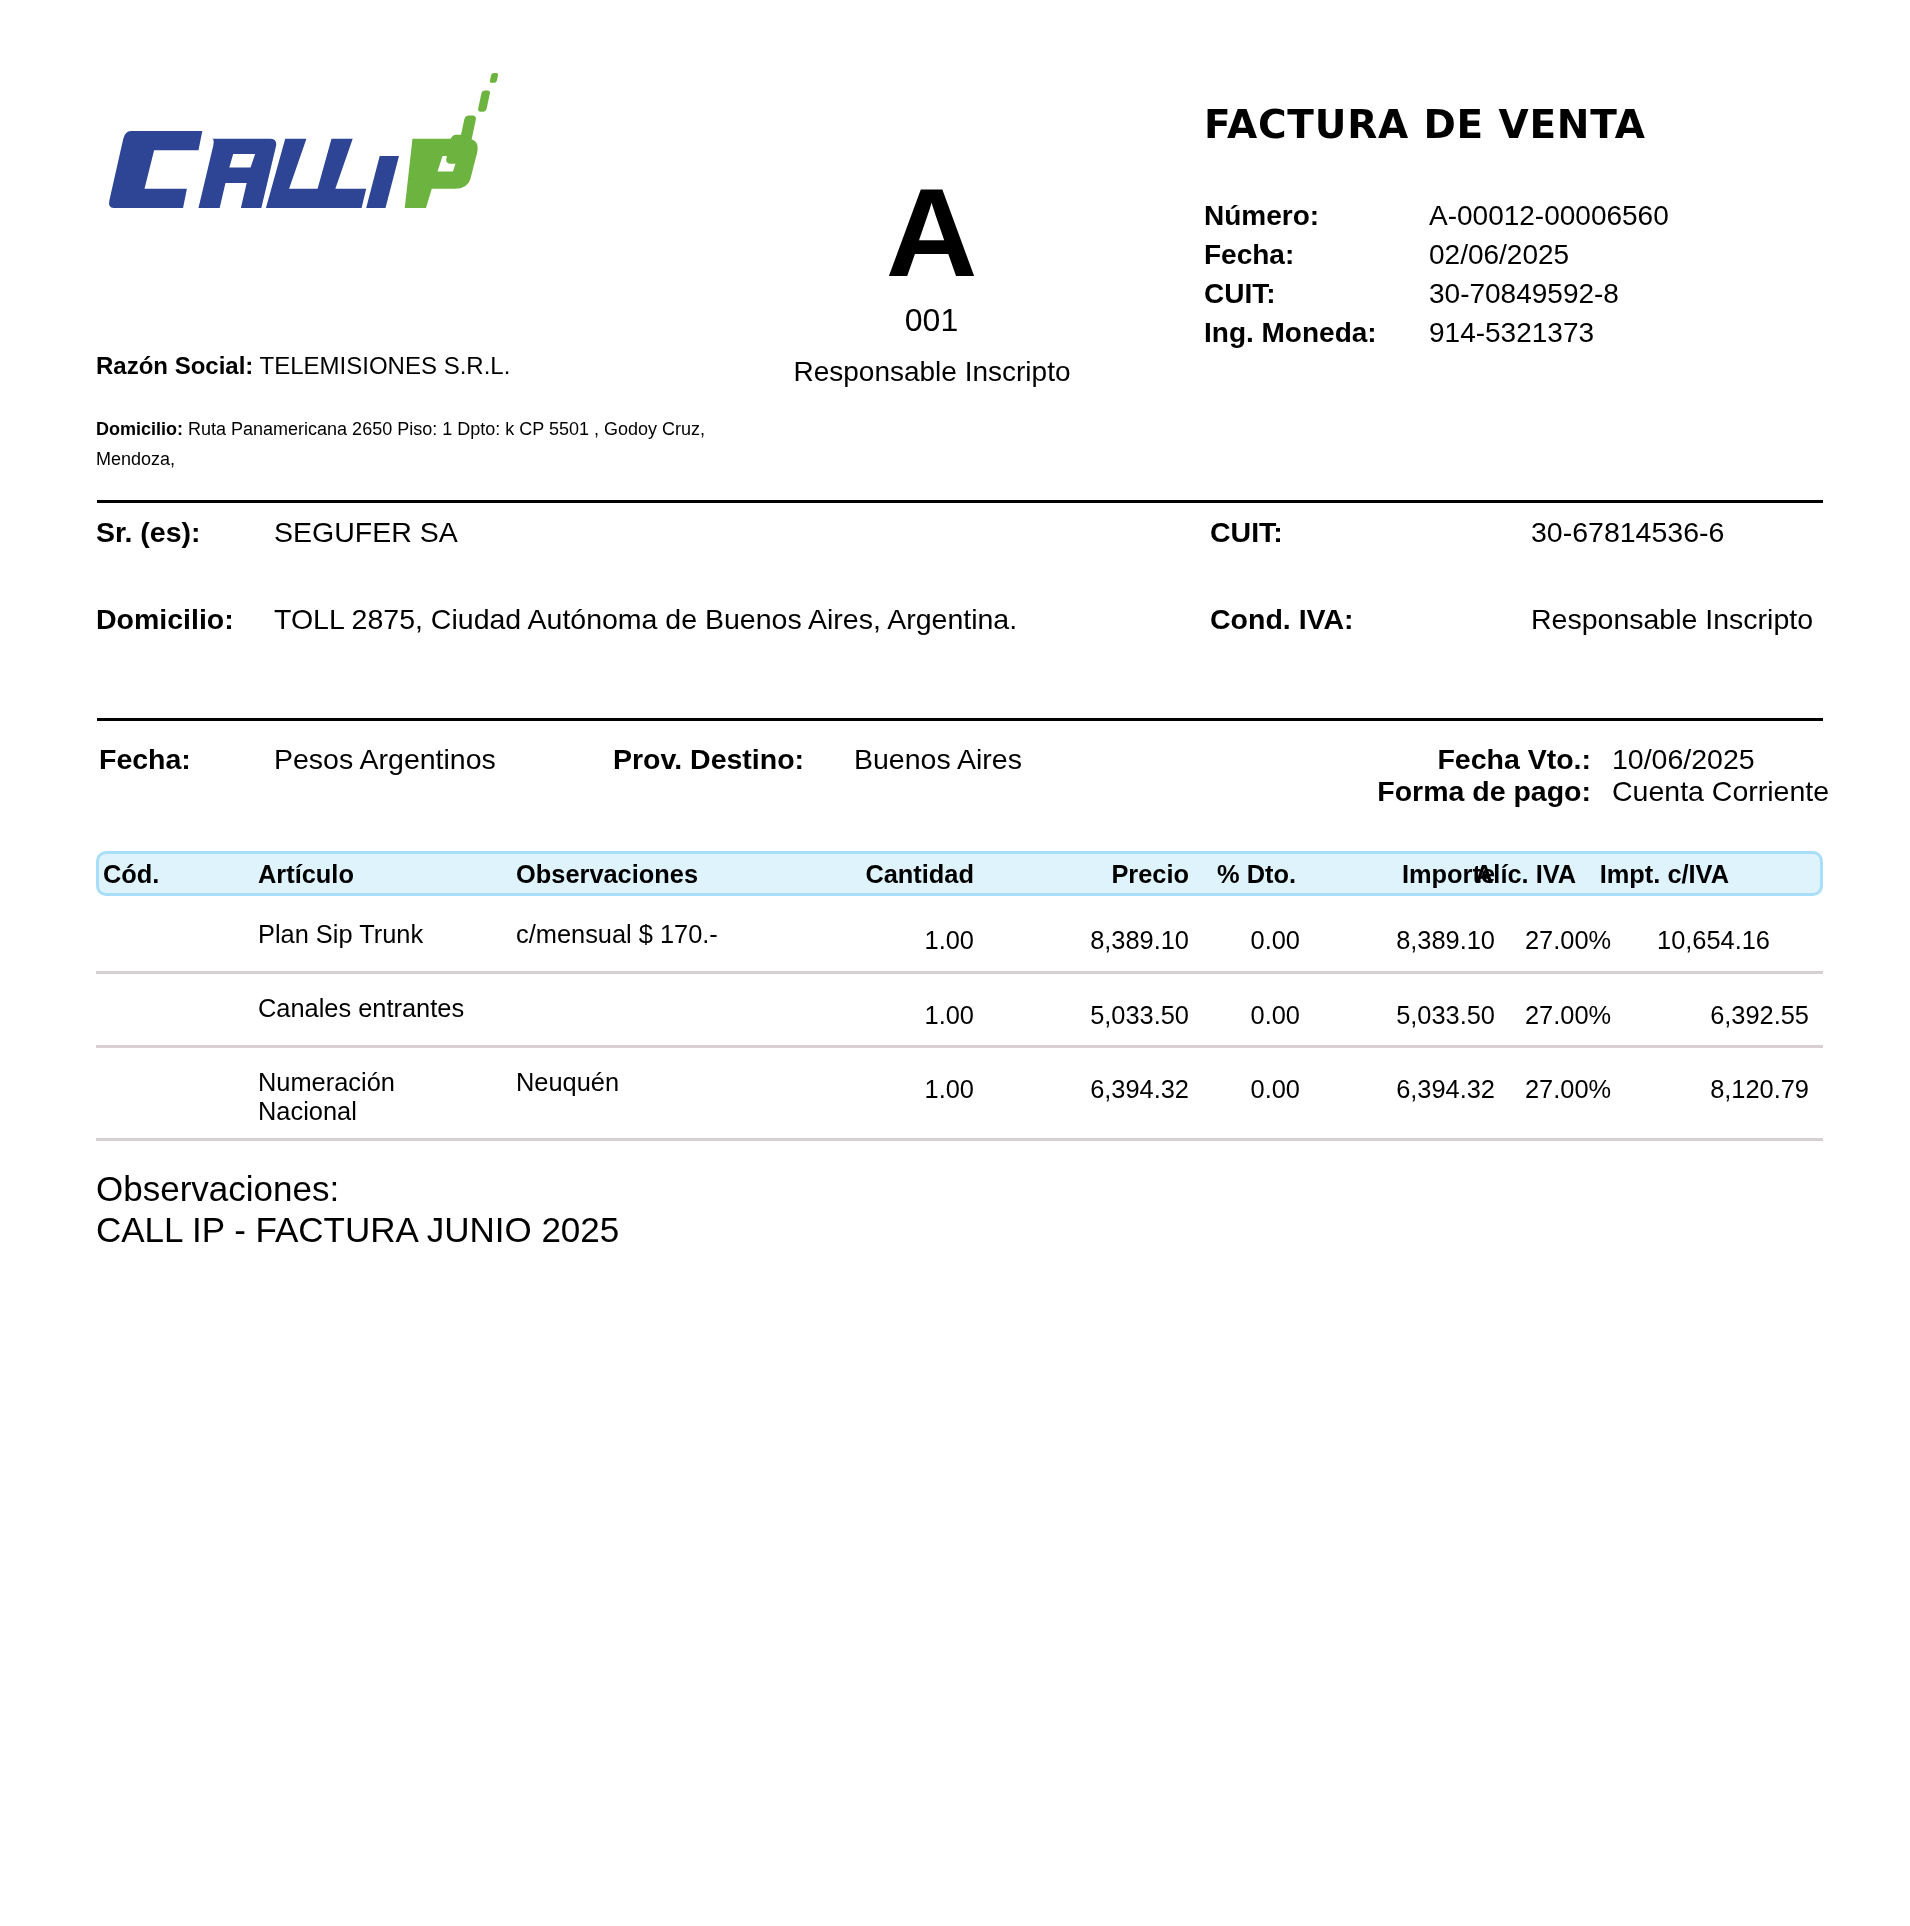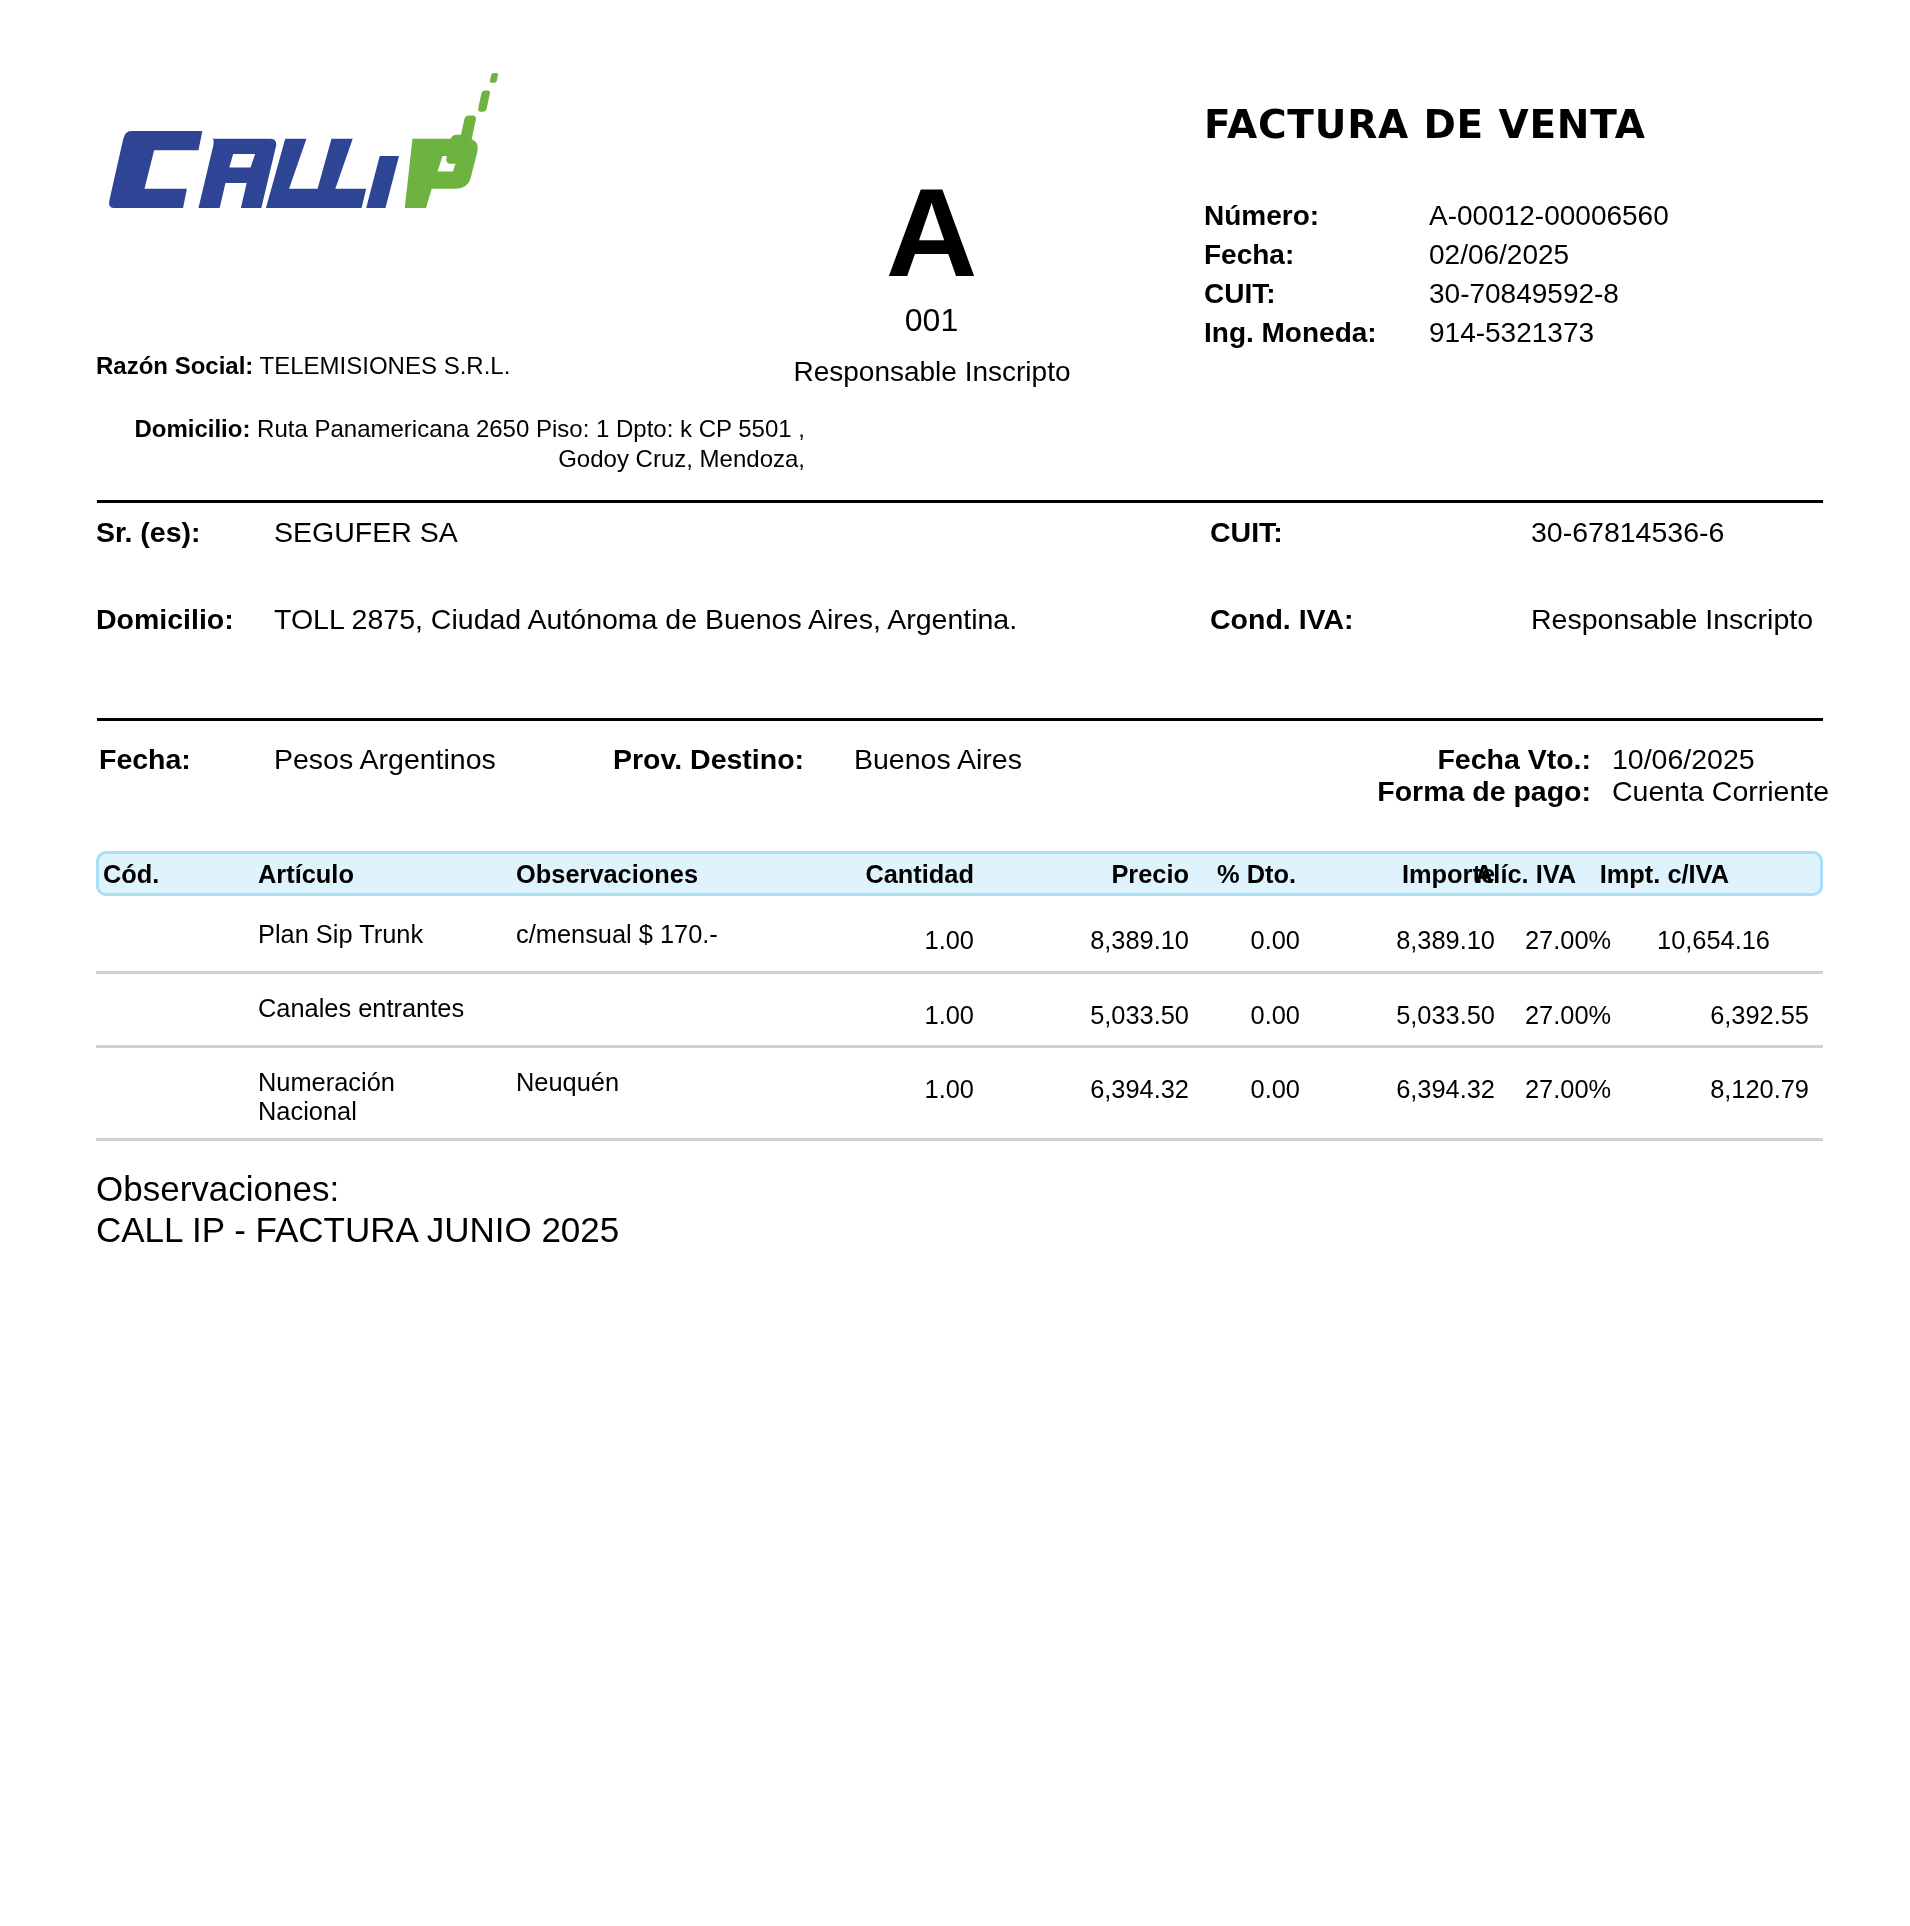--- a/index.html
+++ b/index.html
@@ -19,21 +19,21 @@
   
   .title { left:1204px; top:102px; font-family:"DejaVu Sans", sans-serif; font-size:39px; font-weight:bold; letter-spacing:0.8px; }
 
   
   .meta { left:1204px; top:196px; }
   .meta-row { display:flex; height:39px; align-items:center; font-size:28px; }
   .meta-label { width:225px; font-weight:bold; }
 
   
   .issuer-razon { left:96px; top:352px; font-size:24px; }
-  .issuer-dom { left:112px; top:414px; font-size:24px; line-height:30px; width:693px;text-align:right; }
+  .issuer-dom { left:96px; top:414px; font-size:18px; line-height:30px; width:693px; }
 
   
   .rule { background:#000; height:3.1px; left:97px; width:1726px; }
 
   
   .client-row { font-size:28.5px; }
   .client-label { font-weight:bold; }
 
   
   .cond-row { font-size:28.5px; }

